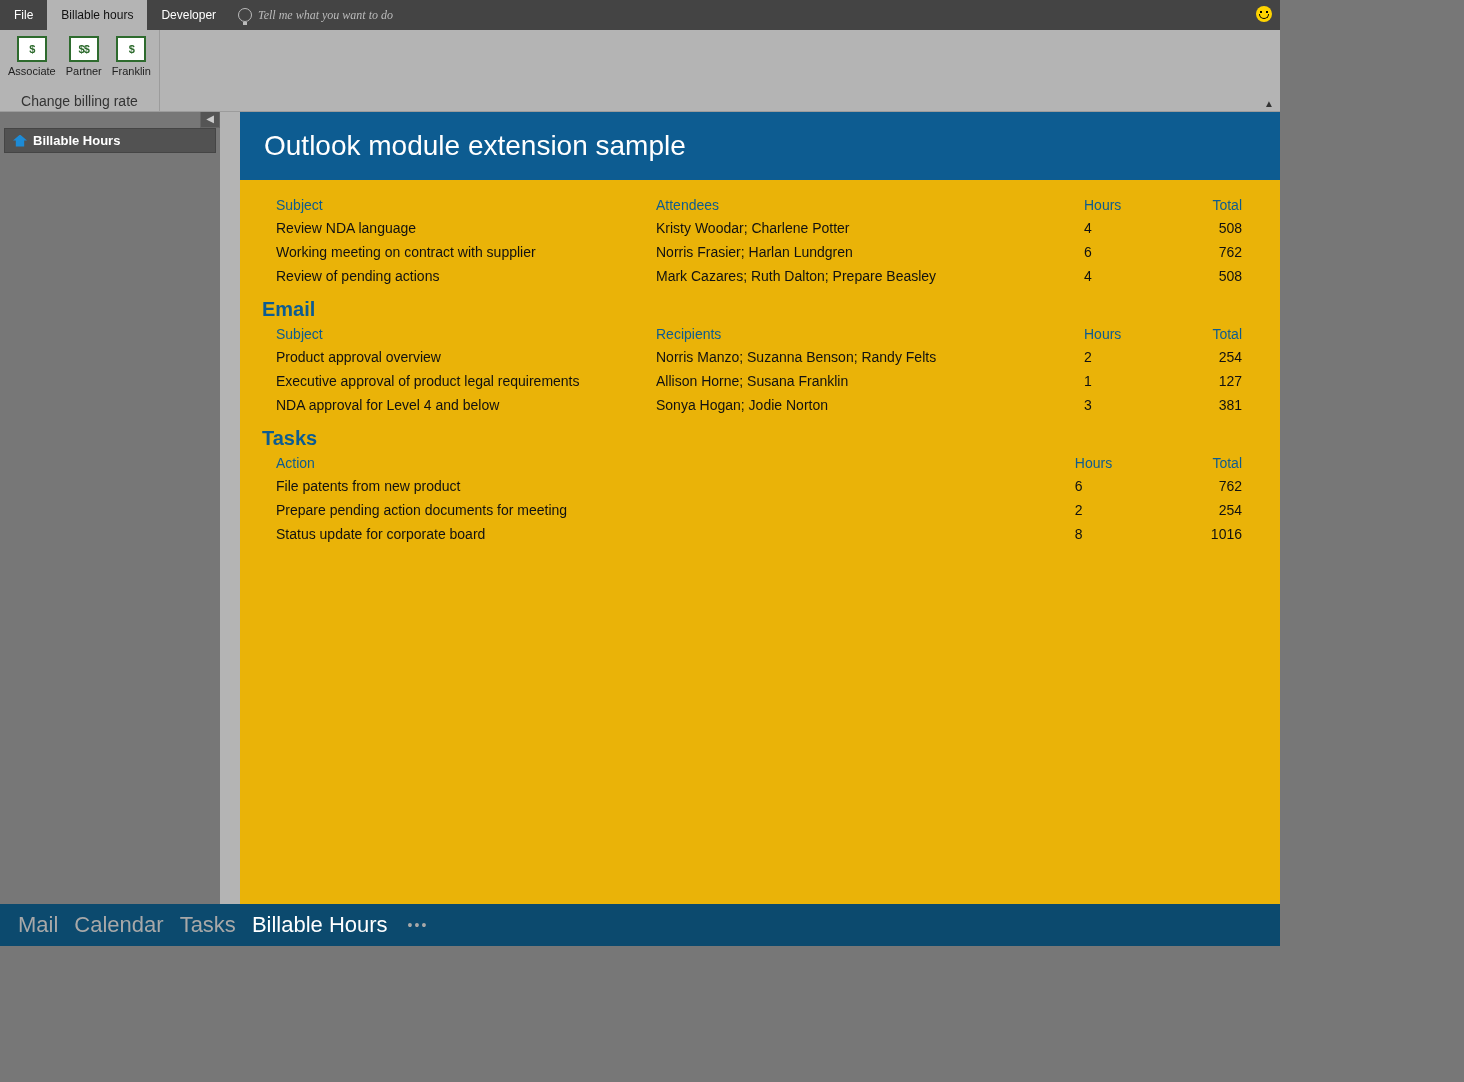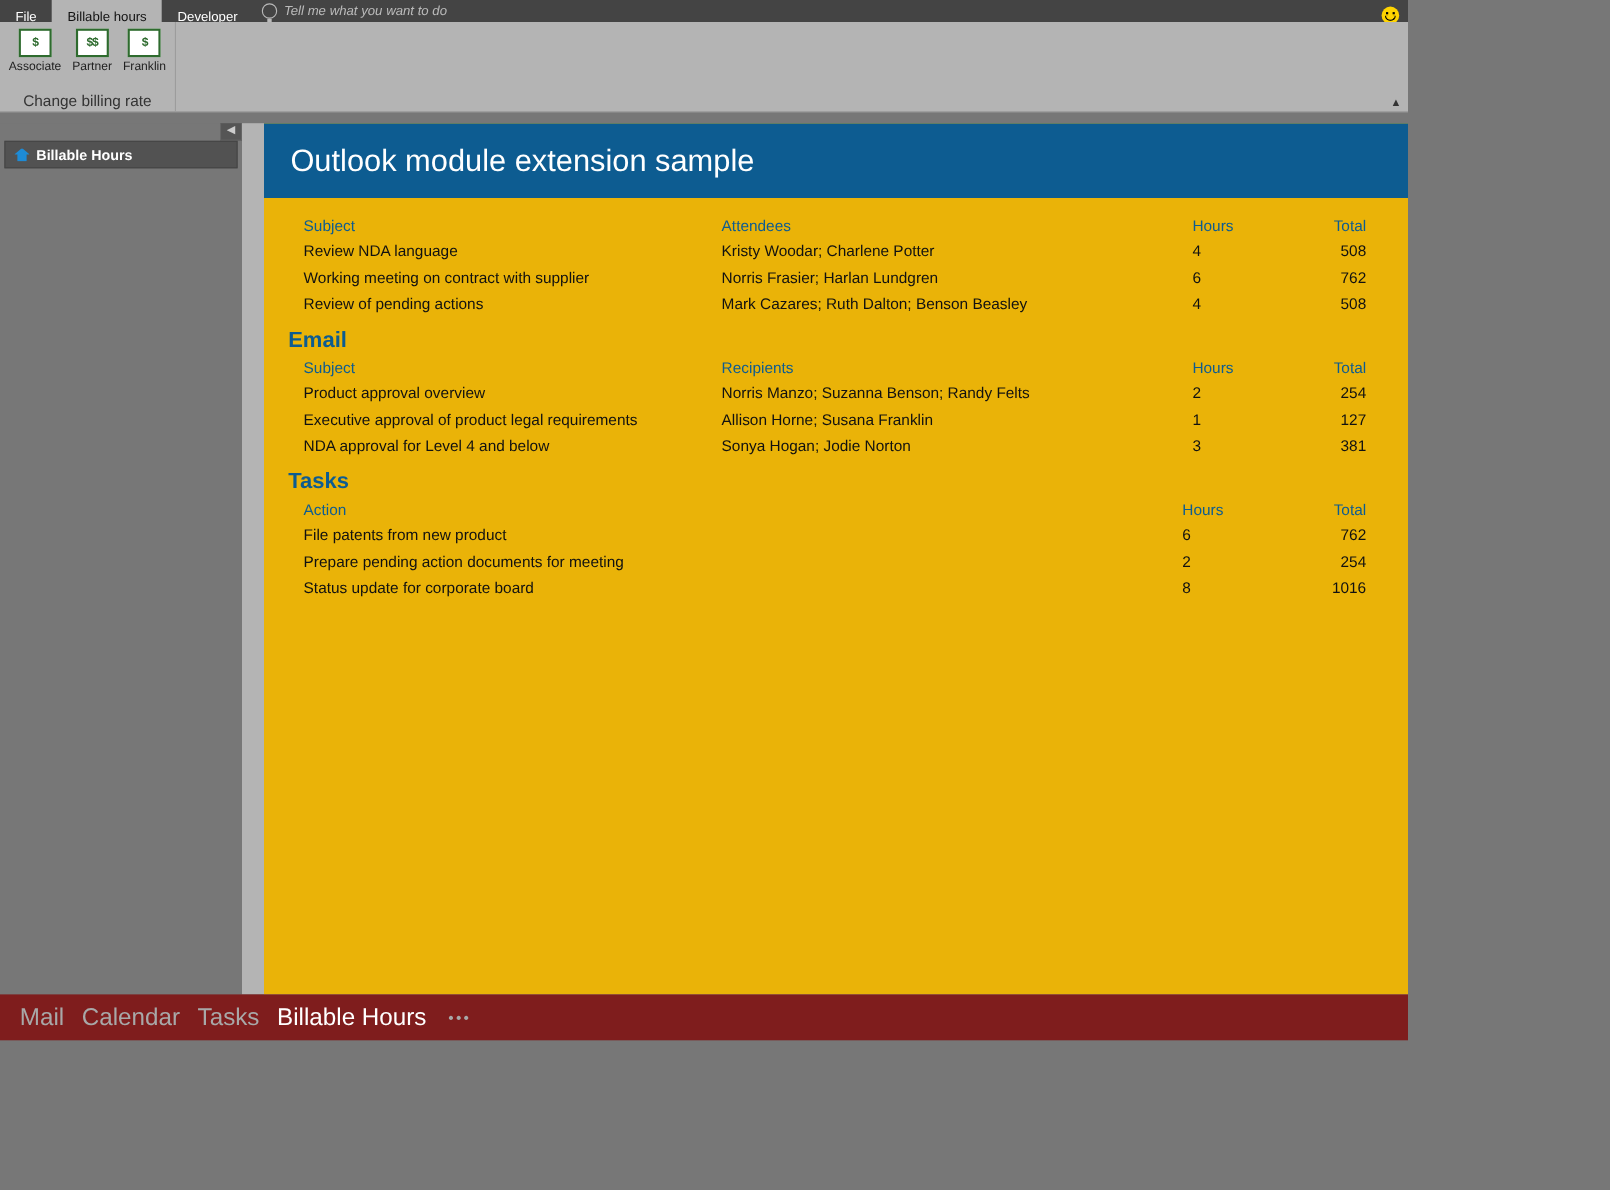--- a/index.html
+++ b/index.html
@@ -8,21 +8,21 @@
   background: #777;
   width: 1280px;
   height: 946px;
   overflow: hidden;
   position: relative;
   font-size: 13px;
 }
 
 
 .titlebar {
-  height: 20px;
+  height: 30px;
   background: #444444;
   display: flex;
   align-items: stretch;
   color: #fff;
   font-size: 12px;
   position: relative;
 }
 .titlebar .tab {
   padding: 0 14px;
   line-height: 30px;
@@ -31,20 +31,21 @@
 .titlebar .tab.active {
   background: #b4b4b4;
   color: #111;
 }
 .tellme {
   display: flex;
   align-items: center;
   margin-left: 8px;
   color: #bbb;
   font-style: italic;
+  font-family: Liberation Serif, serif;
 }
 .tellme .bulb {
   width: 14px; height: 14px;
   border: 1.5px solid #bbb;
   border-radius: 50%;
   margin-right: 6px;
   position: relative;
 }
 .tellme .bulb::after{
   content:"";
@@ -220,21 +221,21 @@
 table.data col.c2{ width:auto; }
 table.data col.c3{ width:100px; }
 table.data col.c4{ width:80px; }
 table.tasks col.c1{ width:760px; }
 
 
 .bottomnav{
   position:absolute;
   left:0; right:0; bottom:0;
   height:42px;
-  background:#7f1d1d;
+  background:#0c4a6e;
   display:flex;
   align-items:center;
   padding:0 18px;
   gap:16px;
 }
 .bottomnav .navitem{
   color:#a8a8a8;
   font-size:22px;
   font-weight:300;
   cursor:pointer;
@@ -318,21 +319,21 @@
             <td class="num">508</td>
           </tr>
           <tr>
             <td>Working meeting on contract with supplier</td>
             <td>Norris Frasier; Harlan Lundgren</td>
             <td>6</td>
             <td class="num">762</td>
           </tr>
           <tr>
             <td>Review of pending actions</td>
-            <td>Mark Cazares; Ruth Dalton; Benson Beasley</td>
+            <td>Mark Cazares; Ruth Dalton; Prepare Beasley</td>
             <td>4</td>
             <td class="num">508</td>
           </tr>
         </tbody>
           </table>
 
         <div class="section-title">Email</div>
         <table class="data">
           <colgroup>
               <col class="c1">

